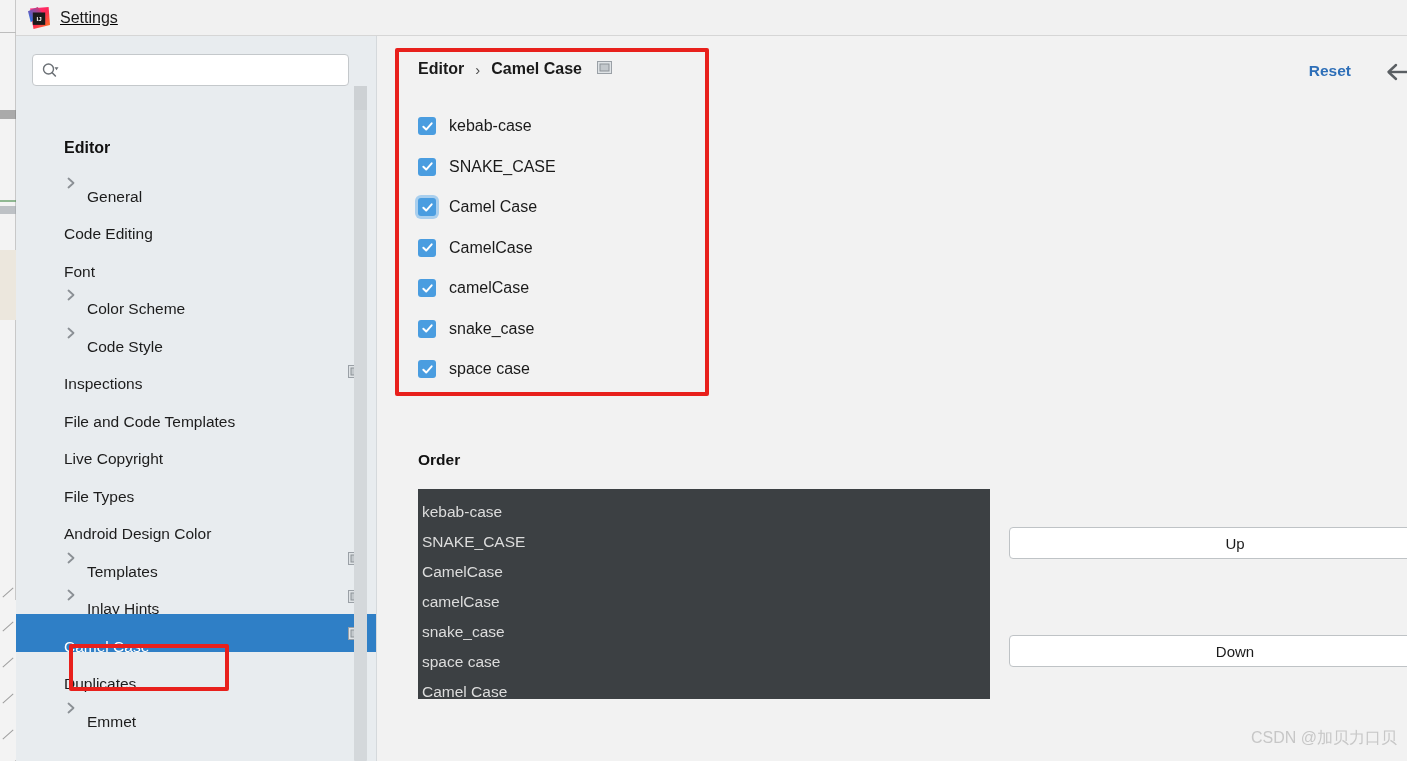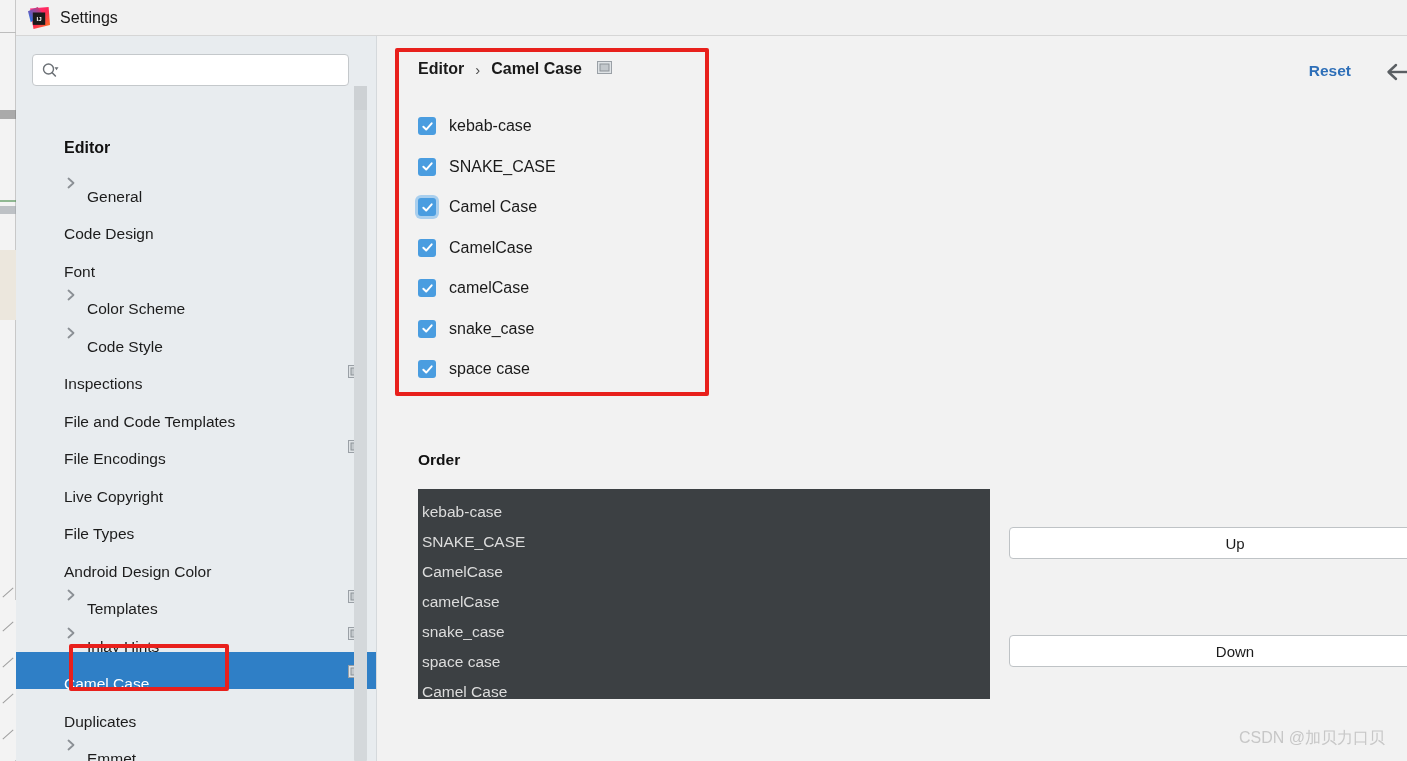--- a/index.html
+++ b/index.html
@@ -22,21 +22,21 @@
   .bgline.l3 { top: 200px; height: 2px; background: #2e7d32; opacity:.5; }
   .bgline.l4 { top: 206px; height: 8px; background: #9aa0a6; opacity:.6; }
   .bgline.l5 { top: 250px; height: 70px; background: #ece7dd; }
   .bgline.l6 { top: 600px; height: 160px; background: #f3f3f3; }
   .bgslash { position:absolute; left:1px; width:14px; height:1px; background:#9e9e9e; transform: rotate(-42deg); }
 
   
   .titlebar {
     position: absolute; left: 16px; top: 0; width: 1391px; height: 36px;
     background: #f1f1f1; border-bottom: 1px solid #d6d6d6;
-    display: flex; align-items: center; padding-left: 12px;
+    display: flex; align-items: center; padding-left: 12px; text-decoration: underline;
   }
   .ij-logo { width: 22px; height: 22px; flex: 0 0 22px; margin-right: 10px; }
   .title-text { font-size: 16px; color: #1a1a1a; }
 
   
   .body-area {
     position: absolute; left: 16px; top: 36px;
     width: 1391px; height: 725px; background: #f2f2f2;
   }
 
@@ -136,21 +136,21 @@
     position: absolute; left: 632px; width: 452px; height: 32px;
     background: #ffffff; border: 1px solid #bfc3c6; border-radius: 4px;
     display: flex; align-items: center; justify-content: center;
     font-family: "Liberation Sans", sans-serif; font-size: 15px; color: #1b1b1b;
     cursor: pointer;
   }
   #btn-up { top: 491px; }
   #btn-down { top: 599px; }
 
   .watermark {
-    position: absolute; right: 22px; bottom: 12px;
+    position: absolute; right: 10px; bottom: 12px;
     font-size: 16px; color: #c7c7c7; white-space: nowrap;
   }
 </style>
 </head>
 <body>
 
 <div id="root">
 
   <div class="bg-strip">
     <div class="bgline l1"></div>
@@ -209,21 +209,21 @@
       <div class="tree">
         <div class="tree-head">Editor</div>
         <div id="tree-items">
             <div class="tree-item has-chev">
               <span class="chev"><svg viewBox="0 0 14 14" width="14" height="14">
                   <polyline points="4.5,2.5 9.5,7 4.5,11.5" fill="none" stroke="#8b9095" stroke-width="1.8" stroke-linecap="round" stroke-linejoin="round"></polyline>
                 </svg></span>
               <span class="label">General</span>
             </div>
             <div class="tree-item">
-              <span class="label">Code Design</span>
+              <span class="label">Code Editing</span>
             </div>
             <div class="tree-item">
               <span class="label">Font</span>
             </div>
             <div class="tree-item has-chev">
               <span class="chev"><svg viewBox="0 0 14 14" width="14" height="14">
                   <polyline points="4.5,2.5 9.5,7 4.5,11.5" fill="none" stroke="#8b9095" stroke-width="1.8" stroke-linecap="round" stroke-linejoin="round"></polyline>
                 </svg></span>
               <span class="label">Color Scheme</span>
             </div>
@@ -235,27 +235,20 @@
             </div>
             <div class="tree-item">
               <span class="label">Inspections</span>
               <span class="badge-icon"><svg viewBox="0 0 15 13" width="15" height="13">
                   <rect x="0.5" y="0.5" width="14" height="12" fill="#dfe3e6" stroke="#9aa0a6"></rect>
                   <rect x="3" y="3" width="9" height="7" fill="#c3c8cc" stroke="#8d9398"></rect>
                 </svg></span>
             </div>
             <div class="tree-item">
               <span class="label">File and Code Templates</span>
-            </div>
-            <div class="tree-item">
-              <span class="label">File Encodings</span>
-              <span class="badge-icon"><svg viewBox="0 0 15 13" width="15" height="13">
-                  <rect x="0.5" y="0.5" width="14" height="12" fill="#dfe3e6" stroke="#9aa0a6"></rect>
-                  <rect x="3" y="3" width="9" height="7" fill="#c3c8cc" stroke="#8d9398"></rect>
-                </svg></span>
             </div>
             <div class="tree-item">
               <span class="label">Live Copyright</span>
             </div>
             <div class="tree-item">
               <span class="label">File Types</span>
             </div>
             <div class="tree-item">
               <span class="label">Android Design Color</span>
             </div>

